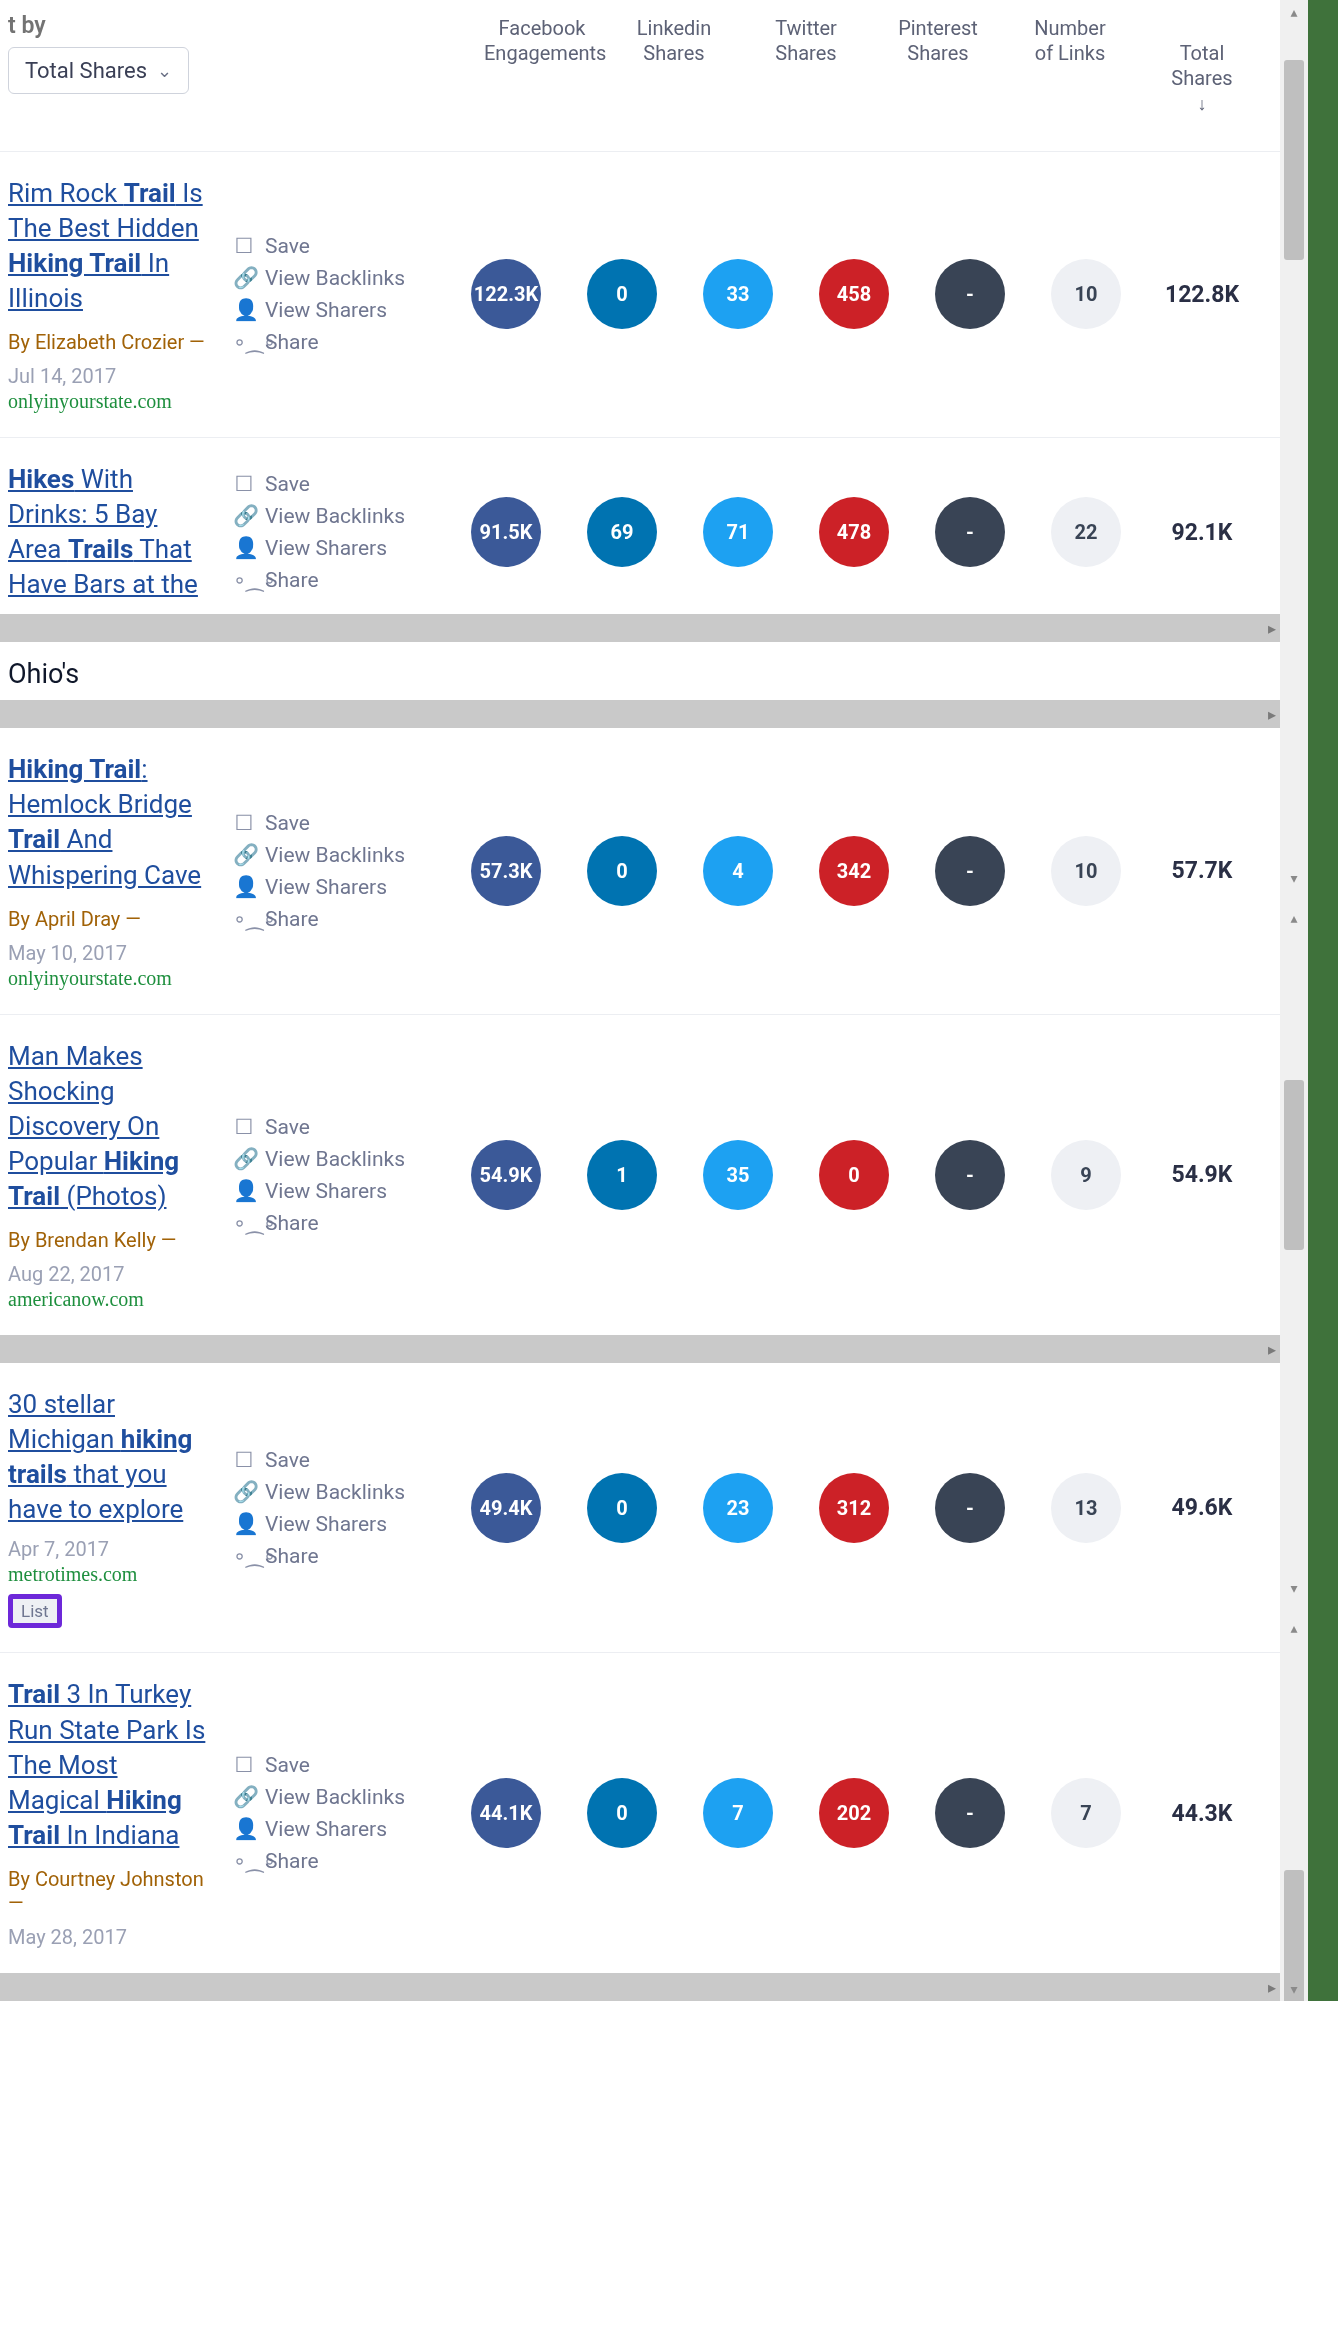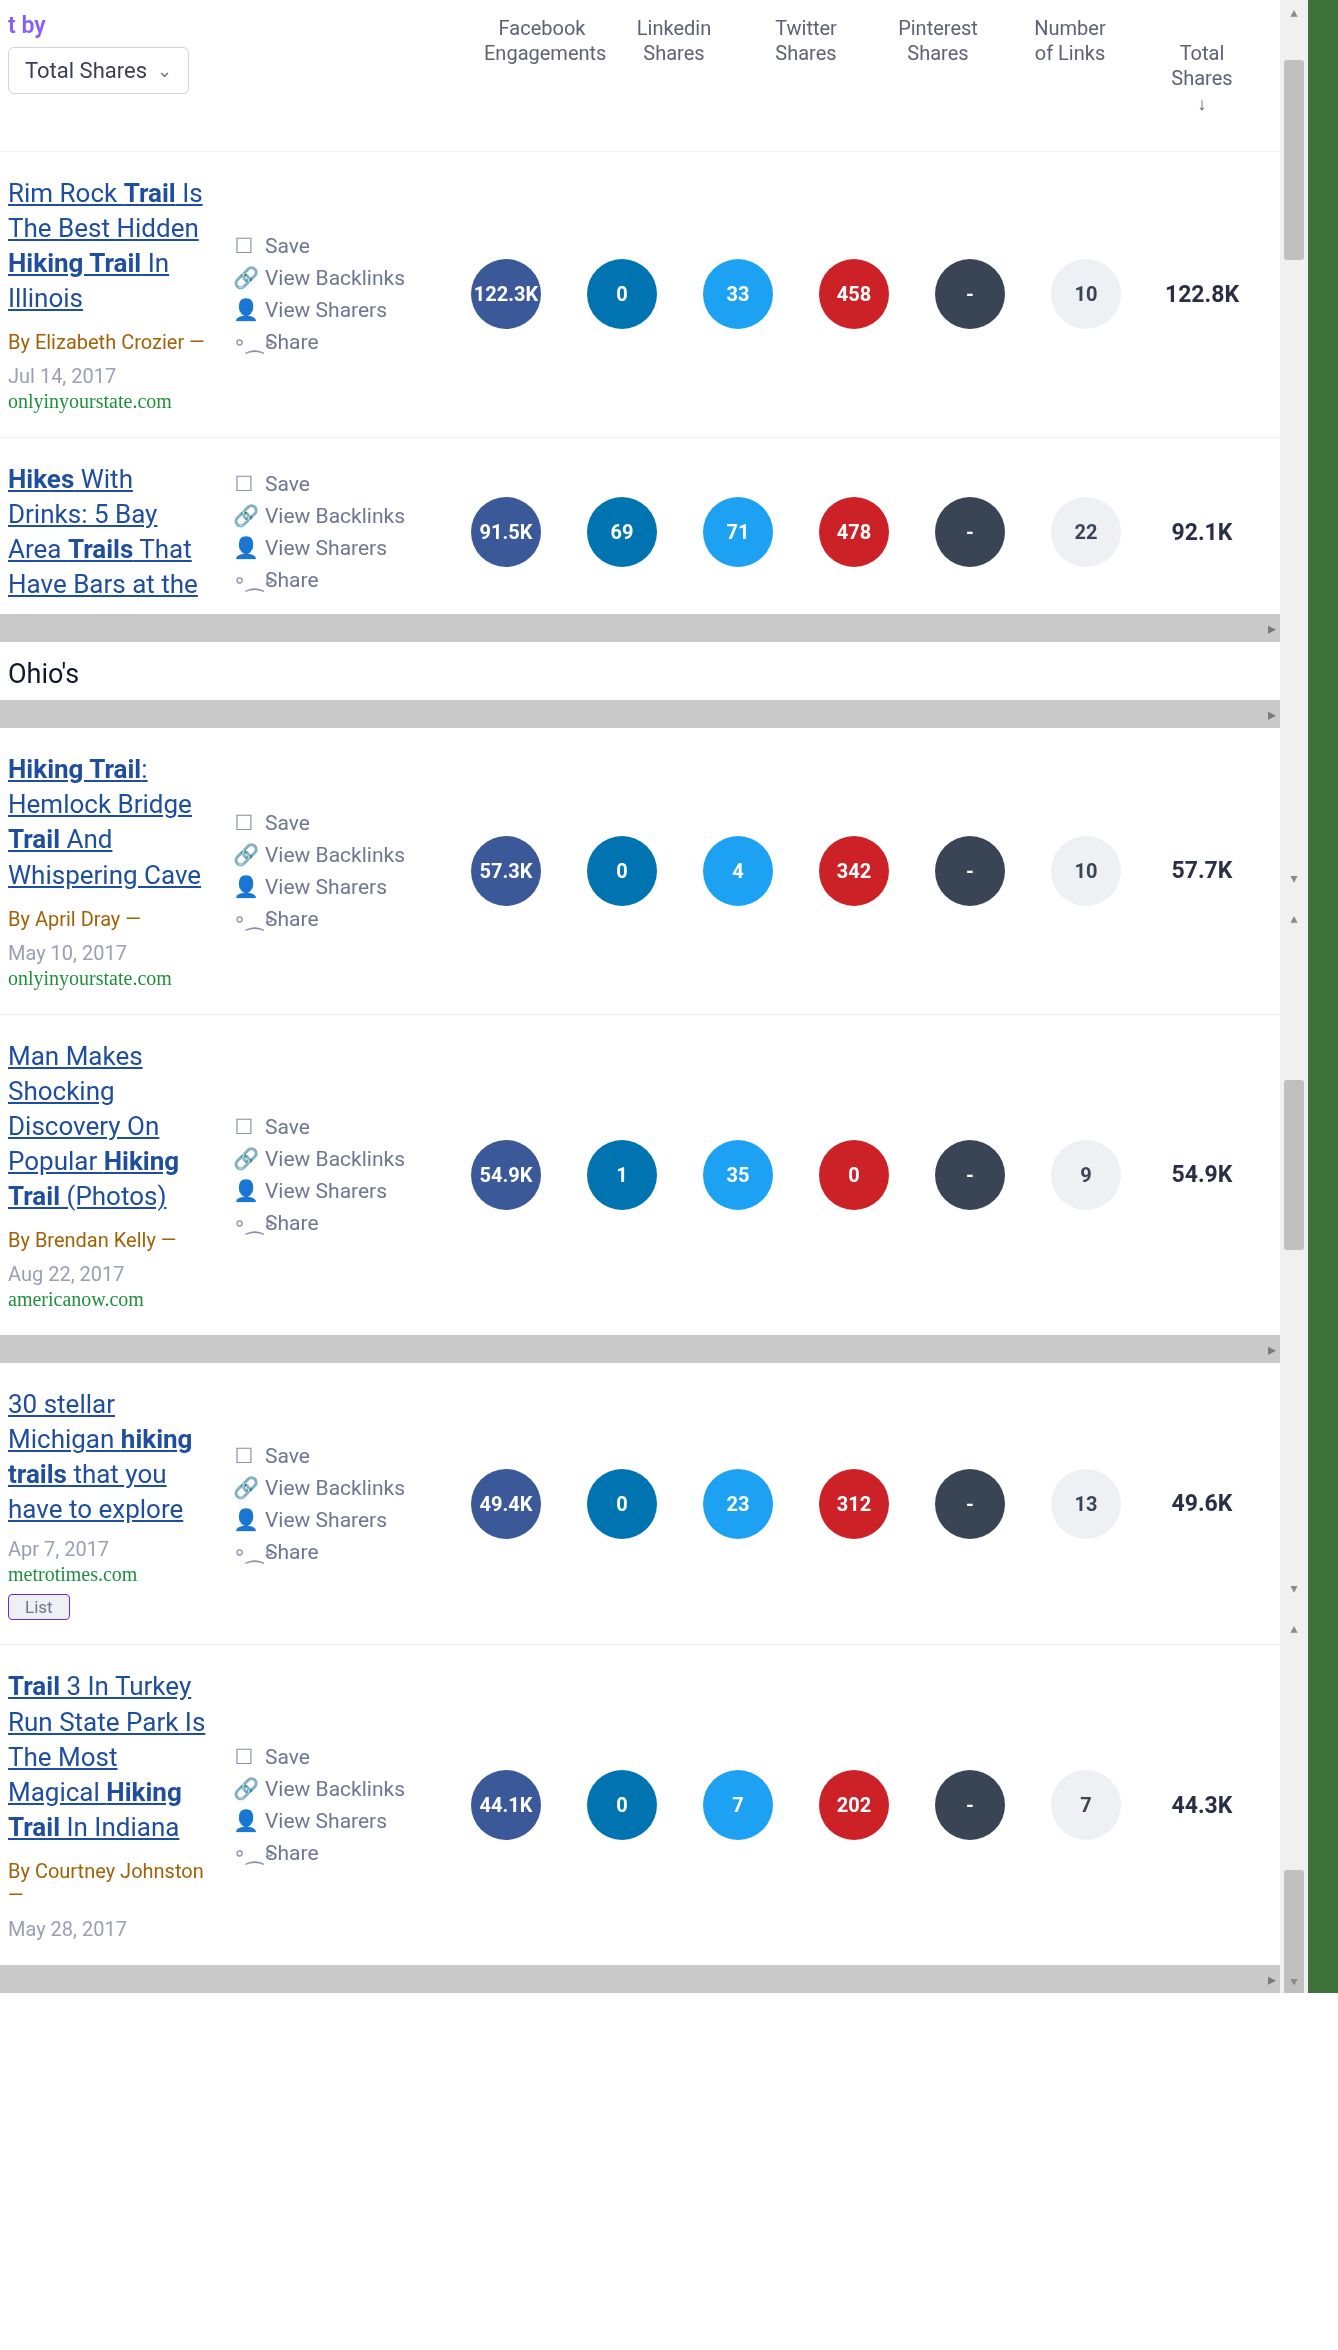--- a/index.html
+++ b/index.html
@@ -35,21 +35,21 @@
     display: flex;
     align-items: flex-start;
     padding: 12px 20px 10px 0;
   }
   .sort-block {
     width: 230px;
     padding-left: 8px;
   }
   .sort-label {
     font-size: 23px;
-    color: #8b5cf6;
+    color: #737373;
     font-weight: 600;
     margin-bottom: 8px;
   }
   .sort-select {
     display: inline-flex;
     align-items: center;
     gap: 10px;
     border: 1px solid #cfd3dc;
     border-radius: 6px;
     padding: 10px 16px;
@@ -100,23 +100,23 @@
   .title b { font-weight: 700; }
   .byline { font-size: 20px; color: #a16207; margin-top: 14px; }
   .date { font-size: 20px; color: #9aa0b4; margin-top: 10px; }
   .domain { font-size: 20px; color: #1e8f3e; margin-top: 2px; font-family: Liberation Serif, serif; }
   .tag {
     display: inline-block;
     margin-top: 8px;
     font-size: 17px;
     color: #6f7690;
     background: #eef0f4;
-    border: 1px solid #6d28d9;
+    border: 5px solid #6d28d9;
     border-radius: 4px;
-    padding: 2px 16px;
+    padding: 2px 8px;
   }
 
   .actions-col {
     width: 190px;
     display: flex;
     flex-direction: column;
     justify-content: center;
     gap: 8px;
   }
   .action {

